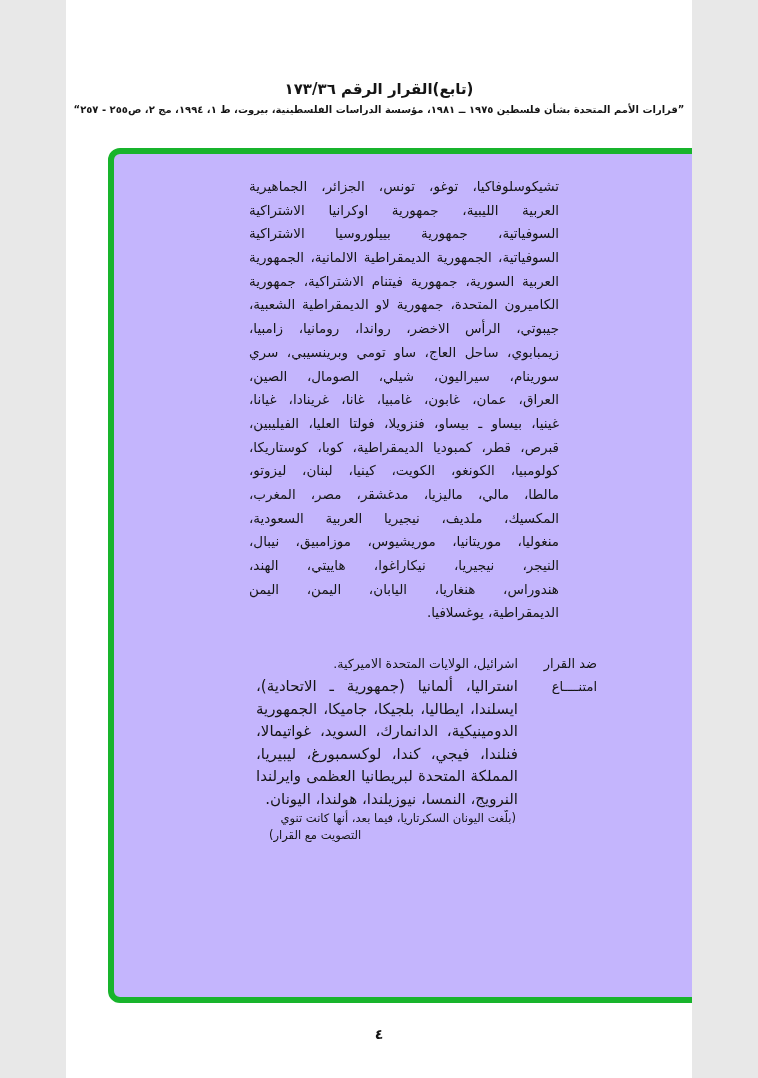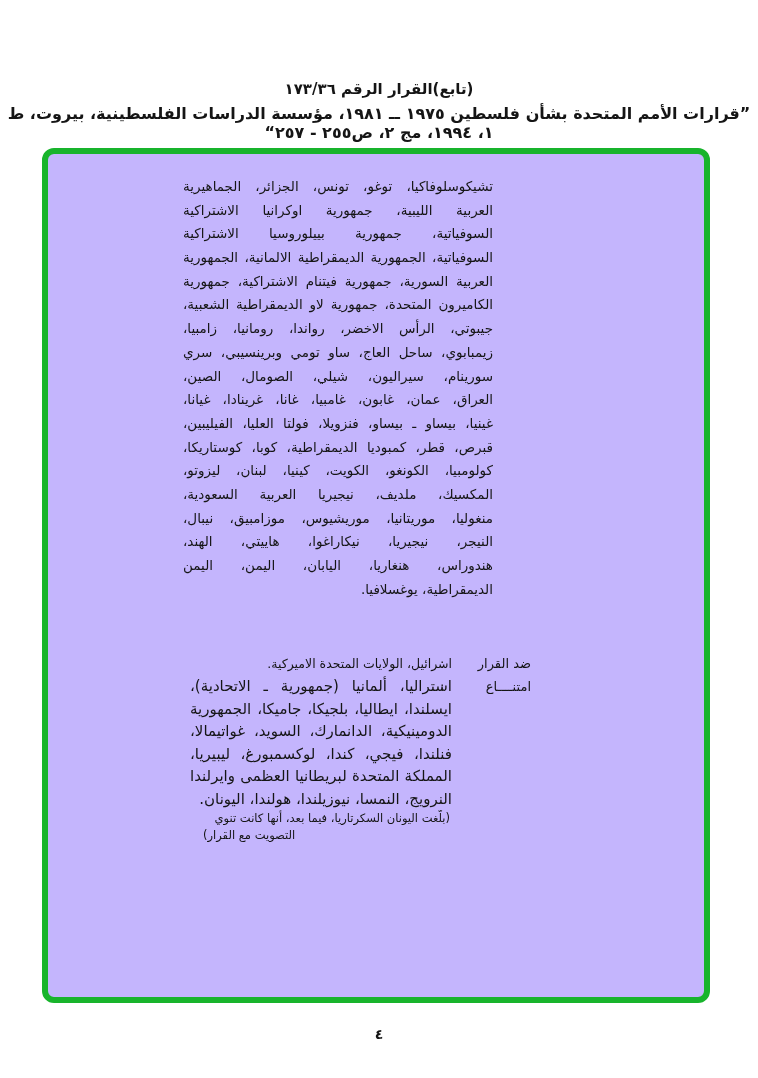--- a/index.html
+++ b/index.html
@@ -1,27 +1,27 @@
 <!DOCTYPE html>
 <html lang="ar" dir="rtl"><head>
 <meta charset="utf-8">
 <style>
   html,body { margin:0; padding:0; background:#e8e8e8; }
   .page {
-    position:relative; width:758px; height:1078px; margin:0 auto;
+    position:relative; width:626px; height:1078px; margin:0 auto;
     background:#ffffff; overflow:hidden;
     font-family:"DejaVu Sans", sans-serif; direction:rtl; color:#151515;
   }
   .title {
     position:absolute; top:80px; left:0; right:0;
     text-align:center; font-size:15px; font-weight:bold; letter-spacing:0.5px;
   }
   .subtitle {
     position:absolute; top:104px; left:0; right:0;
-    text-align:center; font-size:16px; font-weight:bold;
+    text-align:center; font-size:10px; font-weight:bold;
   }
   .green-box {
     position:absolute; left:42px; top:148px; width:668px; height:855px;
     box-sizing:border-box; border:6px solid #18b42c; border-radius:12px;
     background:#c4b5fd;
   }
   
   .vlist { position:absolute; left:135px; top:21px; width:310px; }
   .vline {
     height:23.7px; line-height:23.7px; font-size:13.5px;
@@ -73,20 +73,21 @@
         <div class="vline">السوفياتية، الجمهورية الديمقراطية الالمانية، الجمهورية</div>
         <div class="vline">العربية السورية، جمهورية فيتنام الاشتراكية، جمهورية</div>
         <div class="vline">الكاميرون المتحدة، جمهورية لاو الديمقراطية الشعبية،</div>
         <div class="vline">جيبوتي، الرأس الاخضر، رواندا، رومانيا، زامبيا،</div>
         <div class="vline">زيمبابوي، ساحل العاج، ساو تومي وبرينسيبي، سري</div>
         <div class="vline">سورينام، سيراليون، شيلي، الصومال، الصين،</div>
         <div class="vline">العراق، عمان، غابون، غامبيا، غانا، غرينادا، غيانا،</div>
         <div class="vline">غينيا، بيساو ـ بيساو، فنزويلا، فولتا العليا، الفيليبين،</div>
         <div class="vline">قبرص، قطر، كمبوديا الديمقراطية، كوبا، كوستاريكا،</div>
         <div class="vline">كولومبيا، الكونغو، الكويت، كينيا، لبنان، ليزوتو،</div>
+        <div class="vline">مالطا، مالي، ماليزيا، مدغشقر، مصر، المغرب،</div>
         <div class="vline">المكسيك، ملديف، نيجيريا العربية السعودية،</div>
         <div class="vline">منغوليا، موريتانيا، موريشيوس، موزامبيق، نيبال،</div>
         <div class="vline">النيجر، نيجيريا، نيكاراغوا، هاييتي، الهند،</div>
         <div class="vline">هندوراس، هنغاريا، اليابان، اليمن، اليمن</div>
         <div class="vline">الديمقراطية، يوغسلافيا.</div>
       </div>
 
     <div class="vote-label row-against">
       <span>ضد القرار</span>
       <span>:</span>

